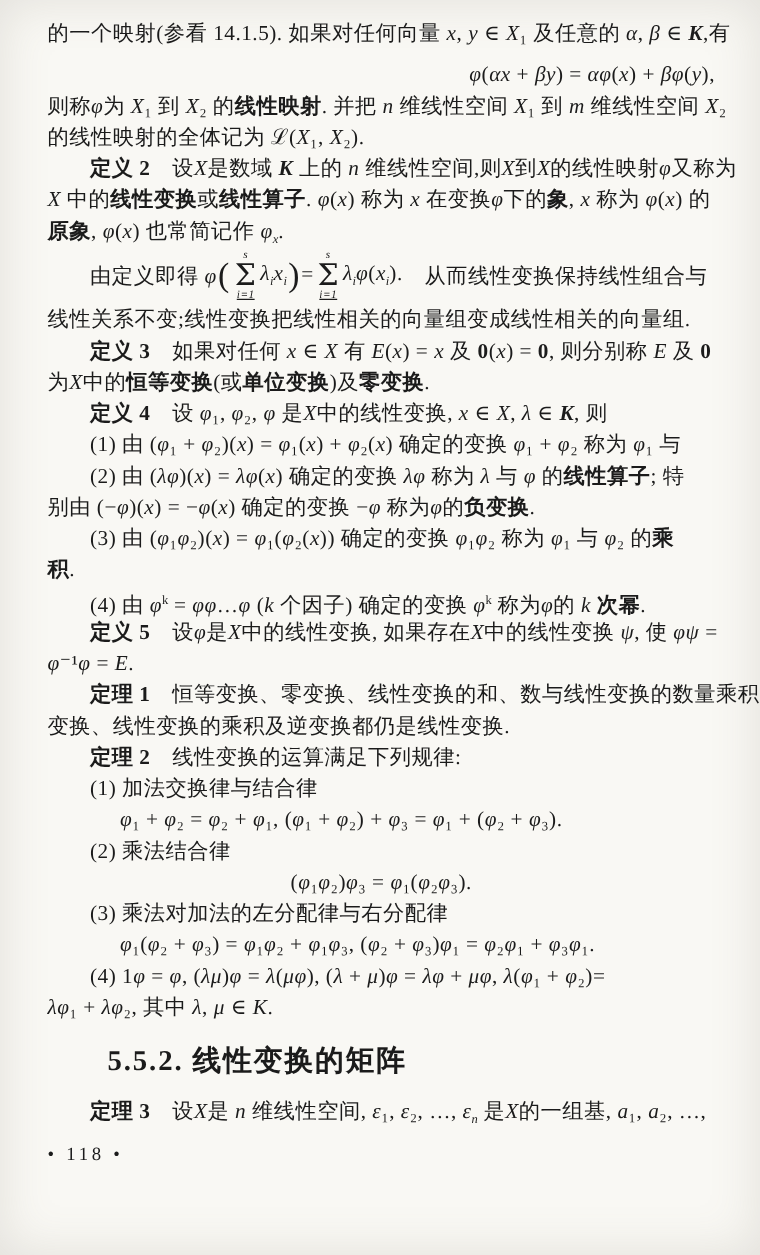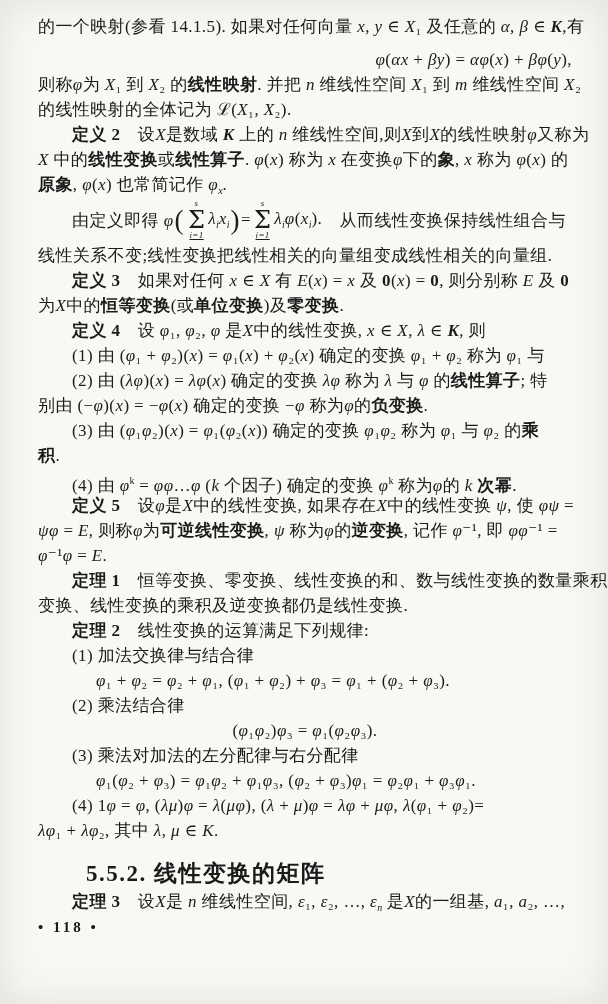--- a/index.html
+++ b/index.html
@@ -45,24 +45,24 @@
   .sum-top{font-size:9px;font-style:italic;height:10px;}
   .sum-sym{font-size:24px;line-height:22px;font-family:"DejaVu Serif",serif;}
   .sum-bot{font-size:9px;font-style:italic;height:10px;text-decoration:underline;}
   .bigp{font-size:27px;font-weight:400;padding:0 1px;line-height:25px;}
   .section-heading{
     margin-top:16px;height:30px;line-height:30px;
     font-size:23px;font-weight:700;letter-spacing:1.5px;
     white-space:nowrap;
     margin-left:48px;
   }
-  .theorem3{margin-top:0;}
+  .theorem3{margin-top:12px;}
   .pagenum{
-    margin-top:1px;height:24px;line-height:24px;
-    font-size:15px;font-weight:700;letter-spacing:3px;
+    margin-top:11px;height:24px;line-height:24px;
+    font-size:15px;font-weight:400;letter-spacing:3px;
   }
 </style>
 </head>
 <body>
 
 <div class="page">
   <div class="ln">的一个映射(参看 14.1.5). 如果对任何向量 <i>x</i>, <i>y</i> ∈ <i>X</i>₁ 及任意的 <i>α</i>, <i>β</i> ∈ <b><i>K</i></b>,有</div>
   <div class="ln center mt8"><i>φ</i>(<i>αx</i> + <i>βy</i>) = <i>αφ</i>(<i>x</i>) + <i>βφ</i>(<i>y</i>),</div>
   <div class="ln">则称<i>φ</i>为 <i>X</i>₁ 到 <i>X</i>₂ 的<b>线性映射</b>. 并把 <i>n</i> 维线性空间 <i>X</i>₁ 到 <i>m</i> 维线性空间 <i>X</i>₂</div>
   <div class="ln">的线性映射的全体记为 ℒ(<i>X</i>₁, <i>X</i>₂).</div>
@@ -94,21 +94,20 @@
   <div class="ln indent"><b>定义 3</b>　如果对任何 <i>x</i> ∈ <i>X</i> 有 <i>E</i>(<i>x</i>) = <i>x</i> 及 <b>0</b>(<i>x</i>) = <b>0</b>, 则分别称 <i>E</i> 及 <b>0</b></div>
   <div class="ln">为<i>X</i>中的<b>恒等变换</b>(或<b>单位变换</b>)及<b>零变换</b>.</div>
   <div class="ln indent"><b>定义 4</b>　设 <i>φ</i>₁, <i>φ</i>₂, <i>φ</i> 是<i>X</i>中的线性变换, <i>x</i> ∈ <i>X</i>, <i>λ</i> ∈ <b><i>K</i></b>, 则</div>
   <div class="ln indent">(1) 由 (<i>φ</i>₁ + <i>φ</i>₂)(<i>x</i>) = <i>φ</i>₁(<i>x</i>) + <i>φ</i>₂(<i>x</i>) 确定的变换 <i>φ</i>₁ + <i>φ</i>₂ 称为 <i>φ</i>₁ 与</div>
   <div class="ln indent">(2) 由 (<i>λφ</i>)(<i>x</i>) = <i>λφ</i>(<i>x</i>) 确定的变换 <i>λφ</i> 称为 <i>λ</i> 与 <i>φ</i> 的<b>线性算子</b>; 特</div>
   <div class="ln">别由 (−<i>φ</i>)(<i>x</i>) = −<i>φ</i>(<i>x</i>) 确定的变换 −<i>φ</i> 称为<i>φ</i>的<b>负变换</b>.</div>
   <div class="ln indent">(3) 由 (<i>φ</i>₁<i>φ</i>₂)(<i>x</i>) = <i>φ</i>₁(<i>φ</i>₂(<i>x</i>)) 确定的变换 <i>φ</i>₁<i>φ</i>₂ 称为 <i>φ</i>₁ 与 <i>φ</i>₂ 的<b>乘</b></div>
   <div class="ln"><b>积</b>.</div>
   <div class="ln indent">(4) 由 <i>φ</i><sup>k</sup> = <i>φφ</i>…<i>φ</i> (<i>k</i> 个因子) 确定的变换 <i>φ</i><sup>k</sup> 称为<i>φ</i>的 <i>k</i> <b>次幂</b>.</div>
   <div class="ln indent"><b>定义 5</b>　设<i>φ</i>是<i>X</i>中的线性变换, 如果存在<i>X</i>中的线性变换 <i>ψ</i>, 使 <i>φψ</i> =</div>
-  <div class="ln"><i>ψφ</i> = <i>E</i>, 则称<i>φ</i>为<b>可逆线性变换</b>, <i>ψ</i> 称为<i>φ</i>的<b>逆变换</b>, 记作 <i>φ</i>⁻¹, 即 <i>φφ</i>⁻¹ =</div>
   <div class="ln"><i>φ</i>⁻¹<i>φ</i> = <i>E</i>.</div>
   <div class="ln indent"><b>定理 1</b>　恒等变换、零变换、线性变换的和、数与线性变换的数量乘积、负</div>
   <div class="ln">变换、线性变换的乘积及逆变换都仍是线性变换.</div>
   <div class="ln indent"><b>定理 2</b>　线性变换的运算满足下列规律:</div>
   <div class="ln indent">(1) 加法交换律与结合律</div>
   <div class="ln indent2"><i>φ</i>₁ + <i>φ</i>₂ = <i>φ</i>₂ + <i>φ</i>₁, (<i>φ</i>₁ + <i>φ</i>₂) + <i>φ</i>₃ = <i>φ</i>₁ + (<i>φ</i>₂ + <i>φ</i>₃).</div>
   <div class="ln indent">(2) 乘法结合律</div>
   <div class="ln center">(<i>φ</i>₁<i>φ</i>₂)<i>φ</i>₃ = <i>φ</i>₁(<i>φ</i>₂<i>φ</i>₃).</div>
   <div class="ln indent">(3) 乘法对加法的左分配律与右分配律</div>
   <div class="ln indent2"><i>φ</i>₁(<i>φ</i>₂ + <i>φ</i>₃) = <i>φ</i>₁<i>φ</i>₂ + <i>φ</i>₁<i>φ</i>₃, (<i>φ</i>₂ + <i>φ</i>₃)<i>φ</i>₁ = <i>φ</i>₂<i>φ</i>₁ + <i>φ</i>₃<i>φ</i>₁.</div>

